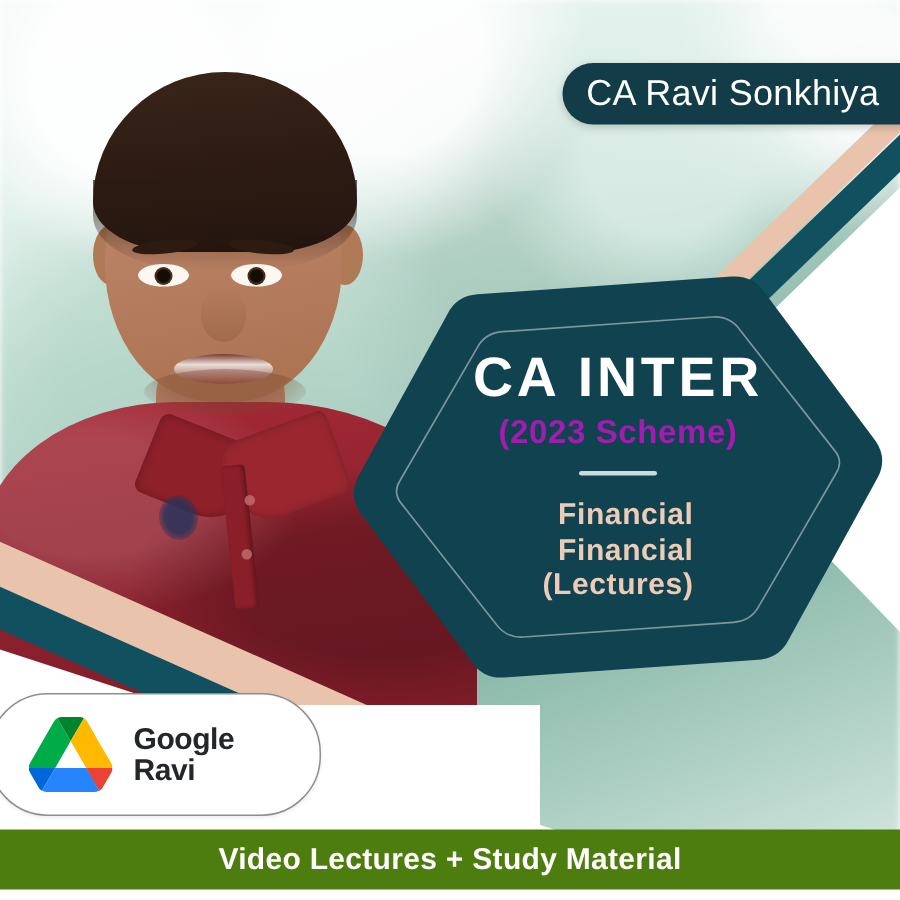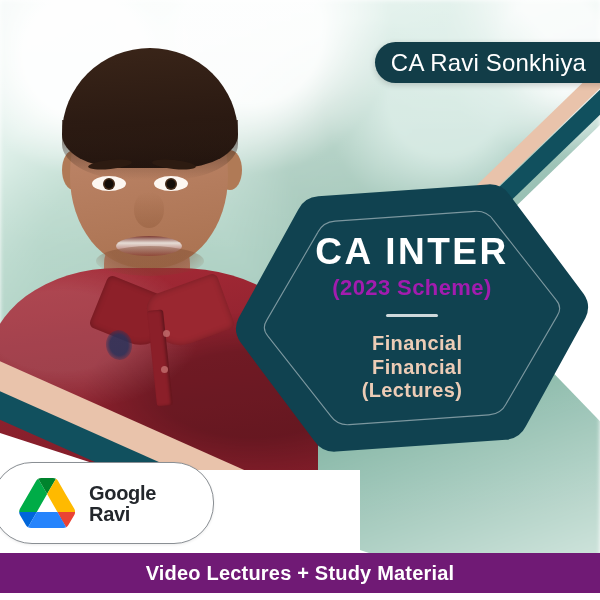--- a/index.html
+++ b/index.html
@@ -192,21 +192,21 @@
   .gd-logo{margin-left:26px;width:56px;height:50px;flex:none;}
   .gd-text{
     margin-left:14px;color:#23272c;font-size:20px;font-weight:bold;
     line-height:1.0;letter-spacing:-.3px;
   }
   .gd-text div{margin:1px 0;}
 
   
   .bottom-bar{
     position:absolute;left:0;top:553px;width:600px;height:40px;
-    background:#701a75;display:flex;align-items:center;justify-content:center;
+    background:#4d7c0f;display:flex;align-items:center;justify-content:center;
   }
   .bottom-bar span{color:#ffffff;font-size:20px;font-weight:bold;letter-spacing:.2px;}
 </style>
 </head>
 <body>
 
 <div class="poster">
 
   <div class="photo-bg"></div>
   <div class="photo-bg veil"></div>

